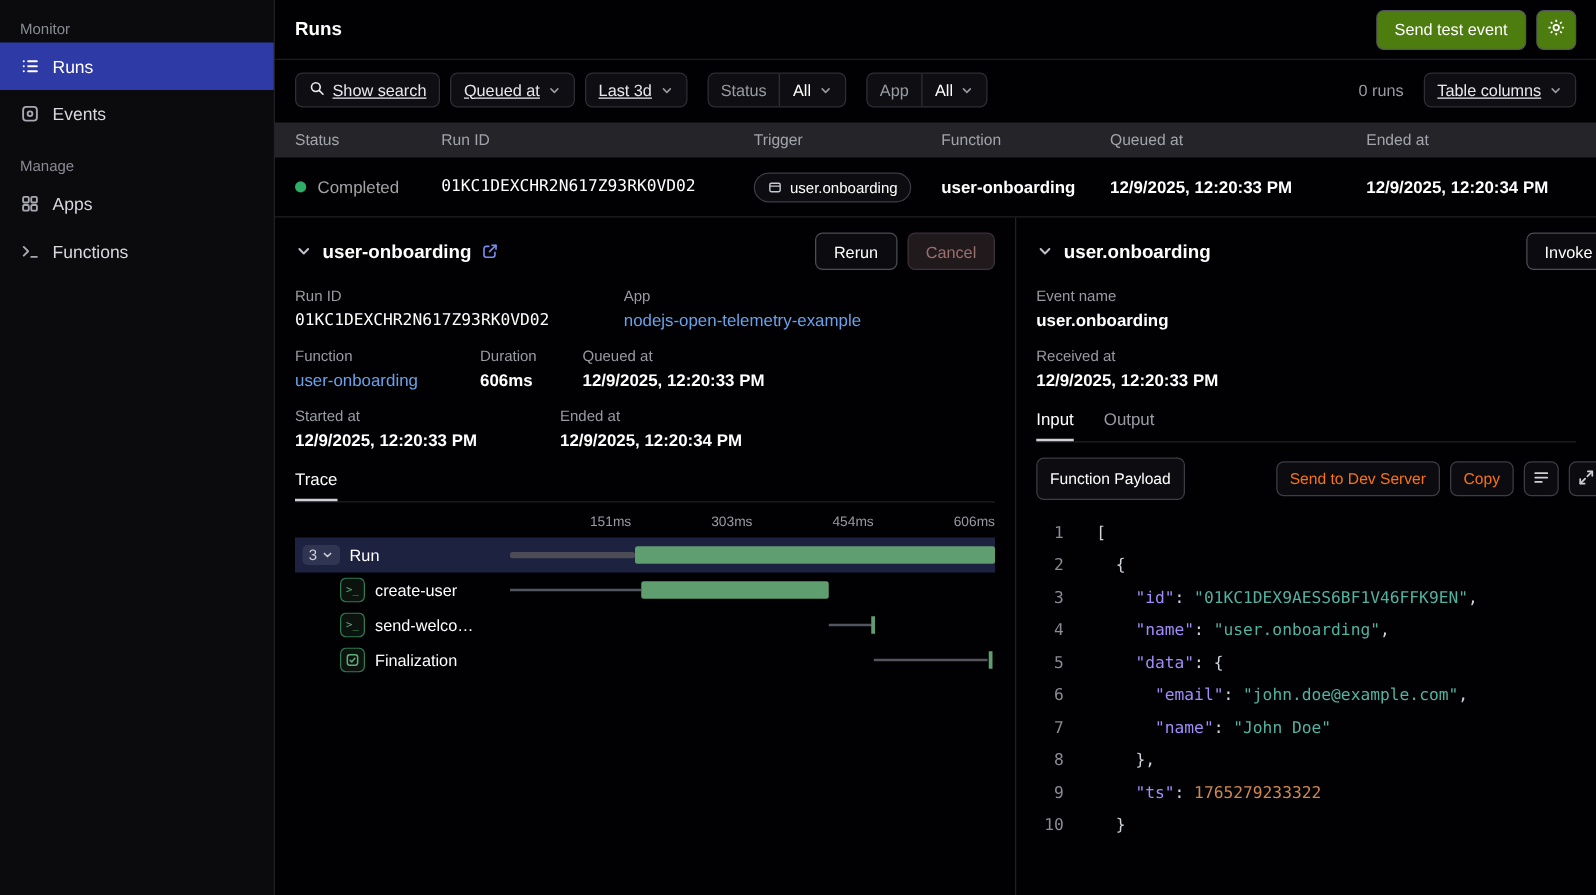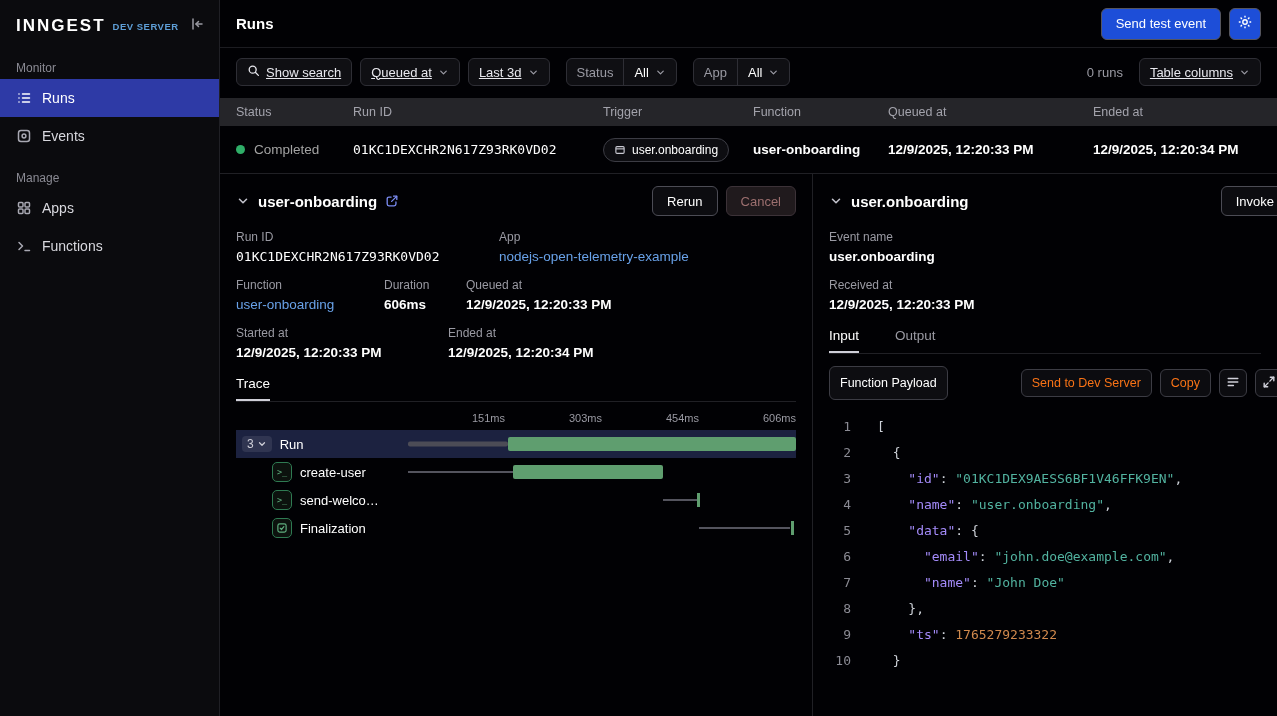--- a/index.html
+++ b/index.html
@@ -22,21 +22,21 @@
   .nav-item { display:flex; align-items:center; gap:10px; height:38px; padding:0 16px; font-size:14px; color:#d8d8de; cursor:pointer; }
   .nav-item .nicon { display:flex; color:#a8a8b2; }
   .nav-item.active { background:#2e3aa6; color:#fff; }
   .nav-item.active .nicon { color:#fff; }
 
   
   .main { flex:1; display:flex; flex-direction:column; min-width:0; }
   .topbar { height:48px; min-height:48px; display:flex; align-items:center; padding:0 16px; border-bottom:1px solid #1c1c21; }
   .topbar-title { font-size:15px; font-weight:600; color:#fff; }
   .topbar-actions { margin-left:auto; display:flex; gap:8px; align-items:center; }
-  .btn { display:inline-flex; align-items:center; justify-content:center; gap:6px; background:#1d4ed8; border:1px solid #55555e; color:#fff; border-radius:6px; font-size:13px; height:32px; padding:0 14px; font-family:inherit; cursor:pointer; white-space:nowrap; }
+  .btn { display:inline-flex; align-items:center; justify-content:center; gap:6px; background:#4d7c0f; border:1px solid #55555e; color:#fff; border-radius:6px; font-size:13px; height:32px; padding:0 14px; font-family:inherit; cursor:pointer; white-space:nowrap; }
   .icon-btn32 { width:32px; padding:0; }
 
   
   .filterbar { display:flex; align-items:center; gap:8px; padding:10px 16px 12px; }
   .fbtn { display:inline-flex; align-items:center; gap:6px; background:#0f0f13; border:1px solid #2e2e35; border-radius:6px; height:28px; padding:0 10px; font-size:13px; color:#e8e8ee; cursor:pointer; font-family:inherit;text-decoration:underline; }
   .fbtn .chev, .seg .chev { color:#9a9aa3; display:flex; }
   .seg { display:flex; align-items:stretch; border:1px solid #2e2e35; border-radius:6px; height:28px; overflow:hidden; background:#0f0f13; }
   .seg-label { display:flex; align-items:center; padding:0 10px; color:#9a9aa3; font-size:13px; }
   .seg-value { display:flex; align-items:center; gap:6px; padding:0 10px; border-left:1px solid #2e2e35; font-size:13px; color:#fff; cursor:pointer; }
   .runs-count { margin-left:auto; color:#9a9aa3; font-size:13px; margin-right:8px; }
@@ -68,21 +68,21 @@
   .invoke-btn { margin-right:-28px; }
 
   .field-row { display:flex; gap:24px; margin-top:14px; }
   .fld .flabel { font-size:12px; color:#9a9aa3; margin-bottom:5px; }
   .fld .fvalue { font-size:13.5px; color:#fff; font-weight:600; }
   .fvalue.vmono { font-family:"DejaVu Sans Mono", monospace; font-size:13px; font-weight:400; }
   .fvalue.vmono-b { font-family:"DejaVu Sans Mono", monospace; font-size:13px; font-weight:700; }
   .fvalue.vlink { color:#69a2e9; font-weight:400; cursor:pointer; }
   .w239 { width:239px; } .w124 { width:124px; } .w58 { width:58px; } .w188 { width:188px; } .w140 { width:140px; }
 
-  .tabs-row { margin-top:16px; border-bottom:1px solid #202025; display:flex; gap:36px; }
+  .tabs-row { margin-top:16px; border-bottom:1px solid #202025; display:flex; gap:24px; }
   .tab { padding-bottom:8px; font-size:13.5px; color:#9a9aa3; cursor:pointer; border-bottom:2px solid transparent; }
   .tab.active { color:#fff; border-bottom-color:#cfcfd8; }
 
   
   .trace { margin-top:8px; }
   .trace-axis { position:relative; height:20px; margin-left:172px; font-size:11px; color:#9a9aa3; }
   .trace-axis span { position:absolute; transform:translateX(-100%); white-space:nowrap; top:2px; }
   .trace-row { display:flex; align-items:center; height:28px; }
   .trace-row.selected { background:#1c2240; }
   .trace-label { width:172px; min-width:172px; display:flex; align-items:center; gap:8px; padding-left:6px; font-size:13px; color:#fff; white-space:nowrap; overflow:hidden; }
@@ -111,33 +111,20 @@
   .tok-k { color:#a48bfa; }
   .tok-s { color:#52b3a0; }
   .tok-num { color:#d0894d; }
 </style>
 </head>
 <body>
 
 <div class="app">
 
   <aside class="sidebar">
-    <div class="sidebar-top">
-      <span class="logo">INNGEST</span>
-      <span class="dev-badge">DEV SERVER</span>
-      <button class="collapse-btn">
-        <span>
-          <svg width="16" height="16" viewBox="0 0 16 16" fill="none" stroke="currentColor" stroke-width="1.5" stroke-linecap="round" stroke-linejoin="round">
-              <path d="M4 3v10"></path>
-              <path d="M13 8H7"></path>
-              <path d="M9.5 5.5 7 8l2.5 2.5"></path>
-            </svg>
-        </span>
-      </button>
-    </div>
 
 
     <div class="section-label">Monitor</div>
     <nav>
       <div class="nav-item active">
         <span class="nicon">
           <svg width="16" height="16" viewBox="0 0 16 16" fill="none" stroke="currentColor" stroke-width="1.5" stroke-linecap="round">
               <circle cx="3" cy="4" r="0.8" fill="currentColor" stroke="none"></circle>
               <circle cx="3" cy="8" r="0.8" fill="currentColor" stroke="none"></circle>
               <circle cx="3" cy="12" r="0.8" fill="currentColor" stroke="none"></circle>

